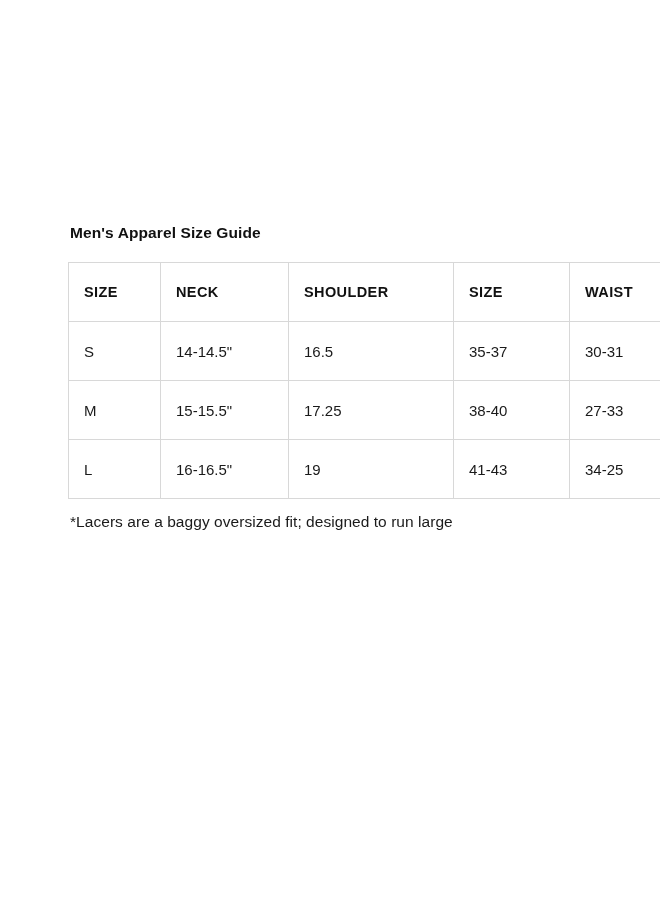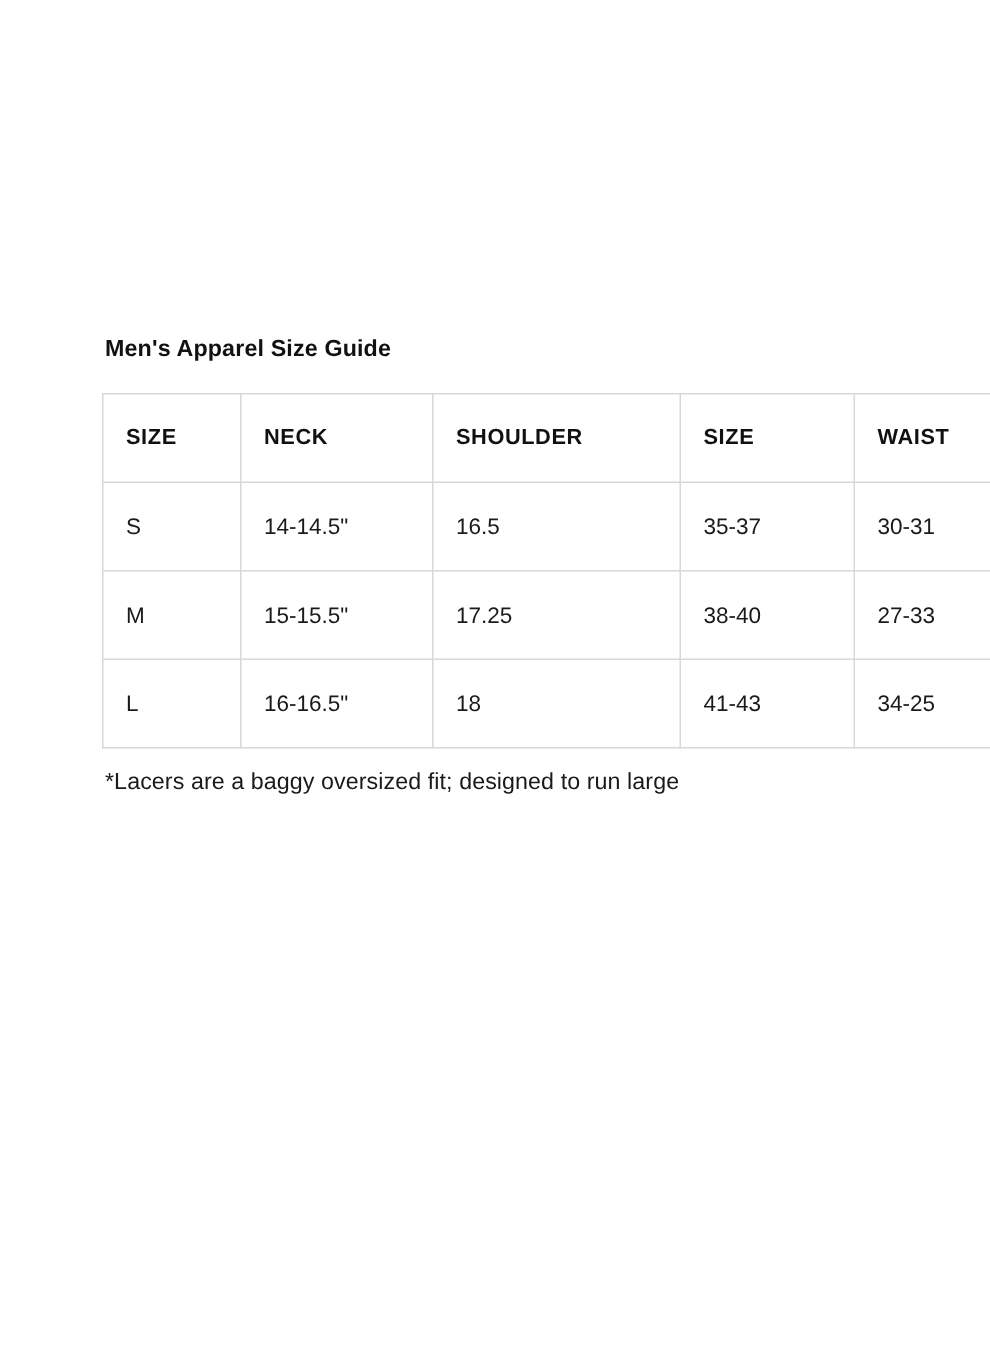--- a/index.html
+++ b/index.html
@@ -105,21 +105,21 @@
         <tr>
           <td>M</td>
           <td>15-15.5"</td>
           <td>17.25</td>
           <td>38-40</td>
           <td>27-33</td>
         </tr>
         <tr>
           <td>L</td>
           <td>16-16.5"</td>
-          <td>18</td>
+          <td>19</td>
           <td>41-43</td>
           <td>34-25</td>
         </tr>
       </tbody>
     </table>
 
     <div id="footnote">*Lacers are a baggy oversized fit; designed to run large</div>
 
   </div>
 </div>

